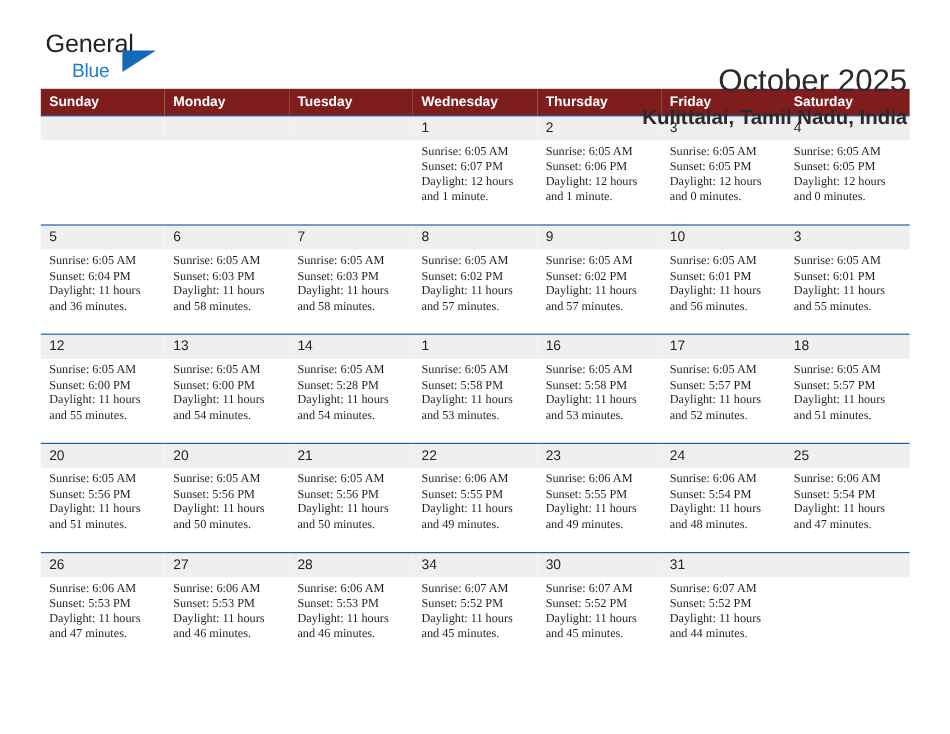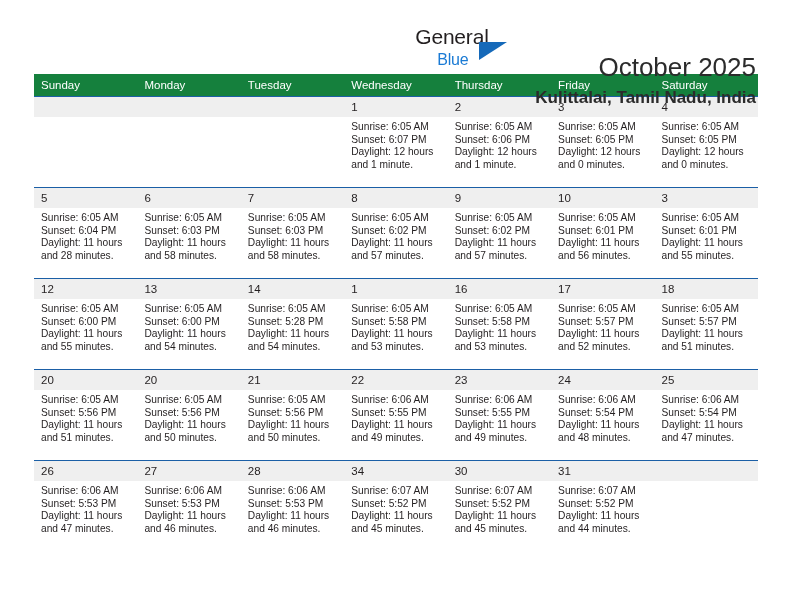--- a/index.html
+++ b/index.html
@@ -19,21 +19,21 @@
     width: 792px;
     height: 612px;
     box-sizing: border-box;
     padding: 0 34px;
   }
 
   
   .header {
     display: flex;
     align-items: flex-start;
-    justify-content: flex-end;
+    justify-content: space-between;
     padding-top: 26px;
     height: 74px;
     box-sizing: border-box;
   }
   .brand {
     position: relative;
     width: 120px;
     height: 48px;
     padding-left: 4px;
   }
@@ -83,24 +83,24 @@
     font-weight: bold;
   }
 
   
   .calendar {
     width: 724px;
     border-collapse: collapse;
     table-layout: fixed;
   }
   .calendar thead th {
-    background: #15803d;
+    background: #7f1d1d;
     color: #ffffff;
     font-size: 11.5px;
-    font-weight: normal;
+    font-weight: bold;
     text-align: left;
     padding: 5px 0 5px 7px;
     height: 20px;
     box-sizing: border-box;
     border: none;
   }
   .calendar td {
     width: 103.4px;
     height: 90px;
     vertical-align: top;
@@ -120,20 +120,21 @@
     box-sizing: border-box;
   }
   .daynum.empty {
     color: transparent;
   }
   .info {
     padding: 4px 6px 0 7px;
     font-size: 10.2px;
     line-height: 12.6px;
     color: #231f20;
+    font-family: Liberation Serif, serif;
   }
   .info div {
     white-space: nowrap;
   }
   .info .daylight {
     white-space: normal;
   }
 </style>
 </head>
 <body>
@@ -210,21 +211,21 @@
               <div class="daylight">Daylight: 12 hours and 0 minutes.</div>
             </div>
           </td>
         </tr>
         <tr>
           <td>
             <span class="daynum">5</span>
             <div class="info">
               <div>Sunrise: 6:05 AM</div>
               <div>Sunset: 6:04 PM</div>
-              <div class="daylight">Daylight: 11 hours and 28 minutes.</div>
+              <div class="daylight">Daylight: 11 hours and 36 minutes.</div>
             </div>
           </td>
           <td>
             <span class="daynum">6</span>
             <div class="info">
               <div>Sunrise: 6:05 AM</div>
               <div>Sunset: 6:03 PM</div>
               <div class="daylight">Daylight: 11 hours and 58 minutes.</div>
             </div>
           </td>

